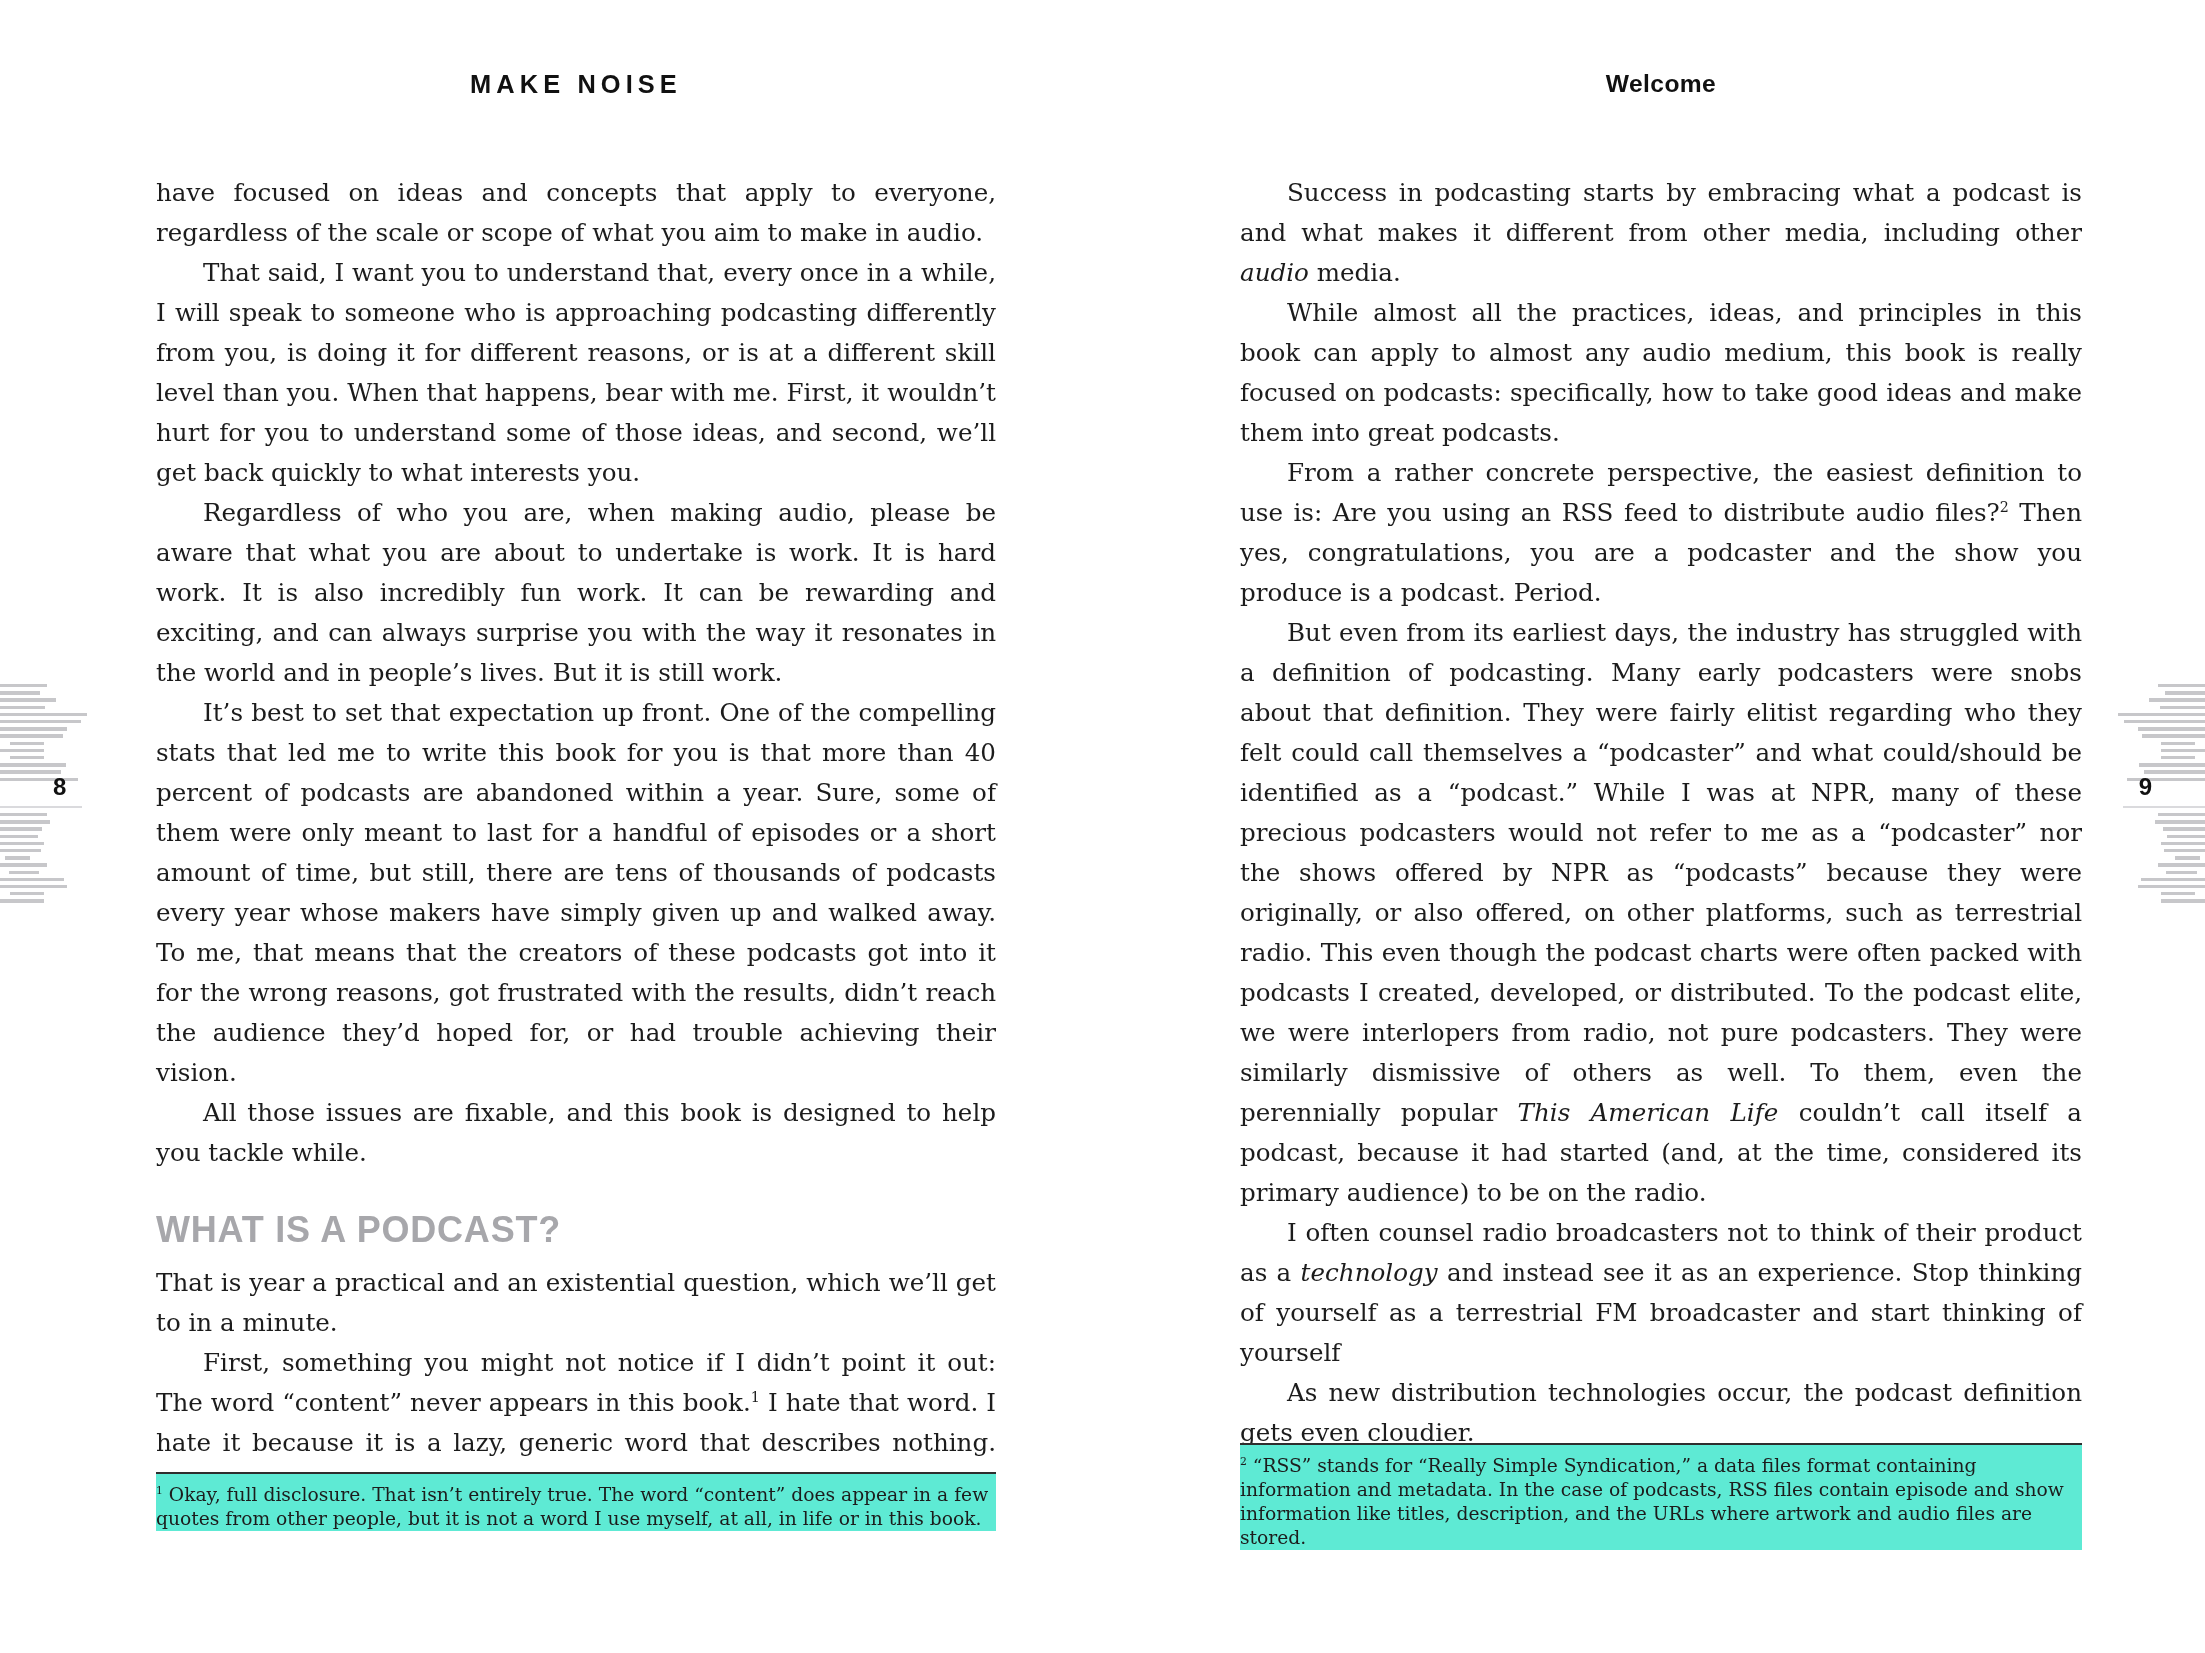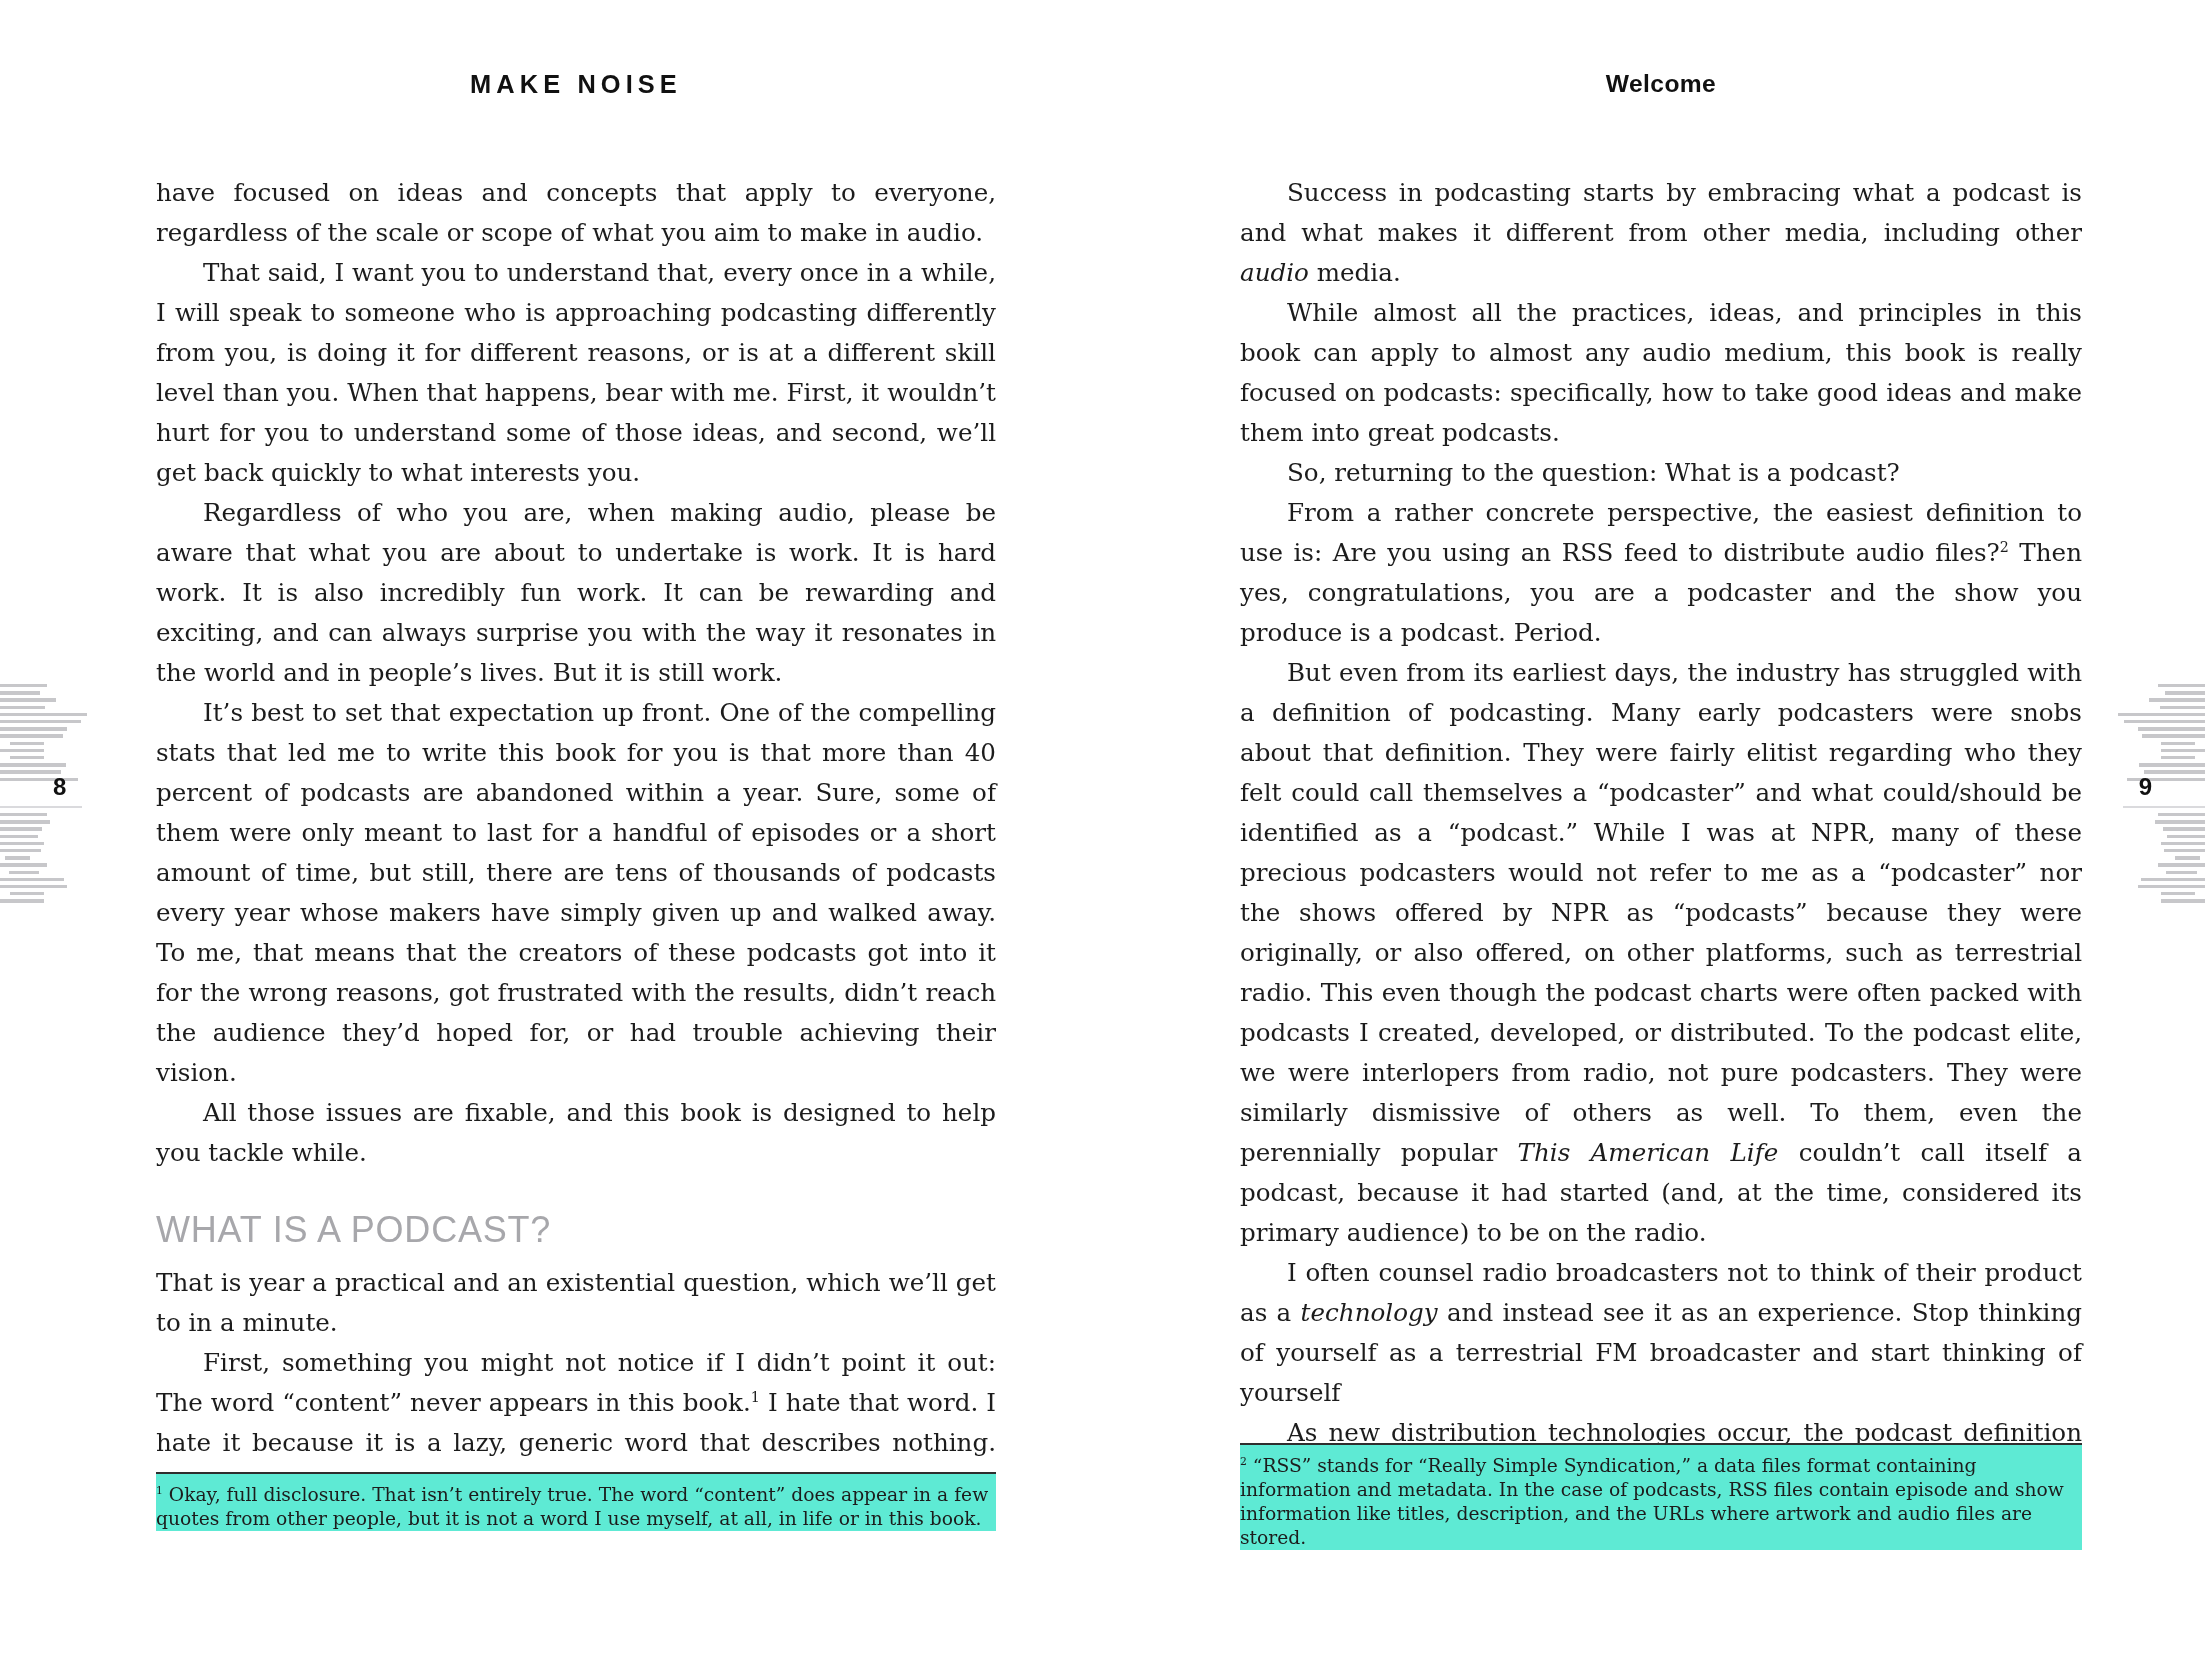--- a/index.html
+++ b/index.html
@@ -42,21 +42,21 @@
   .para.indent { text-indent:47px; }
   .para em { font-style:italic; }
   sup.fn-ref {
     font-size:58%;
     vertical-align:super;
     line-height:0;
   }
 
   h2.section-heading {
     font-family:"Liberation Sans", sans-serif;
-    font-weight:normal;
+    font-weight:bold;
     font-size:36px;
     line-height:1;
     letter-spacing:0.8px;
     color:#a7a7ab;
     margin:39px 0 15.3px 0;
     text-align:left;
     text-indent:0;
   }
 
   .footnote-block {
@@ -194,21 +194,20 @@
       <hr class="footnote-rule">
       <p class="footnote-text"><sup class="fn-ref">1</sup><span> Okay, full disclosure. That isn’t entirely true. The word “content” does appear in a few quotes from other people, but it is not a word I use myself, at all, in life or in this book.</span></p>
     </div>
   </section>
 
   <section class="page page-right">
     <header class="running-head title">Welcome</header>
     <div class="body-text">
         <p class="para indent"><span>Success in podcasting starts by embracing what a podcast is and what makes it different from other media, including other </span><em>audio</em><span> media.</span></p>
         <p class="para indent"><span>While almost all the practices, ideas, and principles in this book can apply to almost any audio medium, this book is really focused on podcasts: specifically, how to take good ideas and make them into great podcasts.</span></p>
-        <p class="para indent"><span>So, returning to the question: What is a podcast?</span></p>
         <p class="para indent"><span>From a rather concrete perspective, the easiest definition to use is: Are you using an RSS feed to distribute audio files?</span><sup class="fn-ref">2</sup><span> Then yes, congratulations, you are a podcaster and the show you produce is a podcast. Period.</span></p>
         <p class="para indent"><span>But even from its earliest days, the industry has struggled with a definition of podcasting. Many early podcasters were snobs about that definition. They were fairly elitist regarding who they felt could call themselves a “podcaster” and what could/should be identified as a “podcast.” While I was at NPR, many of these precious podcasters would not refer to me as a “podcaster” nor the shows offered by NPR as “podcasts” because they were originally, or also offered, on other platforms, such as terrestrial radio. This even though the podcast charts were often packed with podcasts I created, developed, or distributed. To the podcast elite, we were interlopers from radio, not pure podcasters. They were similarly dismissive of others as well. To them, even the perennially popular </span><em>This American Life</em><span> couldn’t call itself a podcast, because it had started (and, at the time, considered its primary audience) to be on the radio.</span></p>
         <p class="para indent"><span>I often counsel radio broadcasters not to think of their product as a </span><em>technology</em><span> and instead see it as an experience. Stop thinking of yourself as a terrestrial FM broadcaster and start thinking of yourself</span></p>
         <p class="para indent"><span>As new distribution technologies occur, the podcast definition gets even cloudier.</span></p>
       </div>
     <div class="footnote-block">
       <hr class="footnote-rule">
       <p class="footnote-text"><sup class="fn-ref">2</sup><span> “RSS” stands for “Really Simple Syndication,” a data files format containing information and metadata. In the case of podcasts, RSS files contain episode and show information like titles, description, and the URLs where artwork and audio files are stored.</span></p>
     </div>
   </section>

